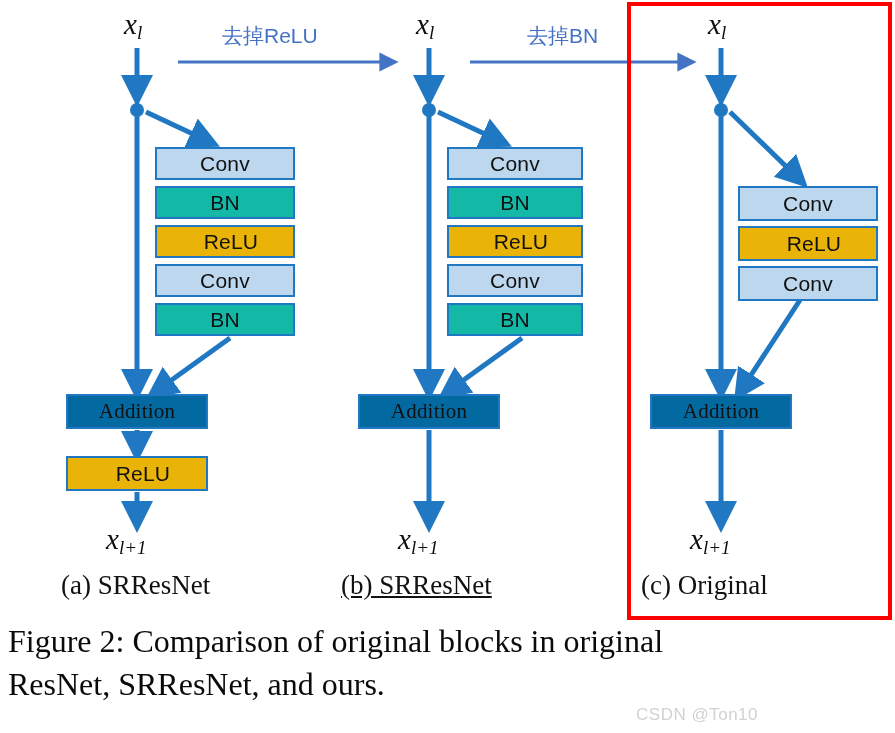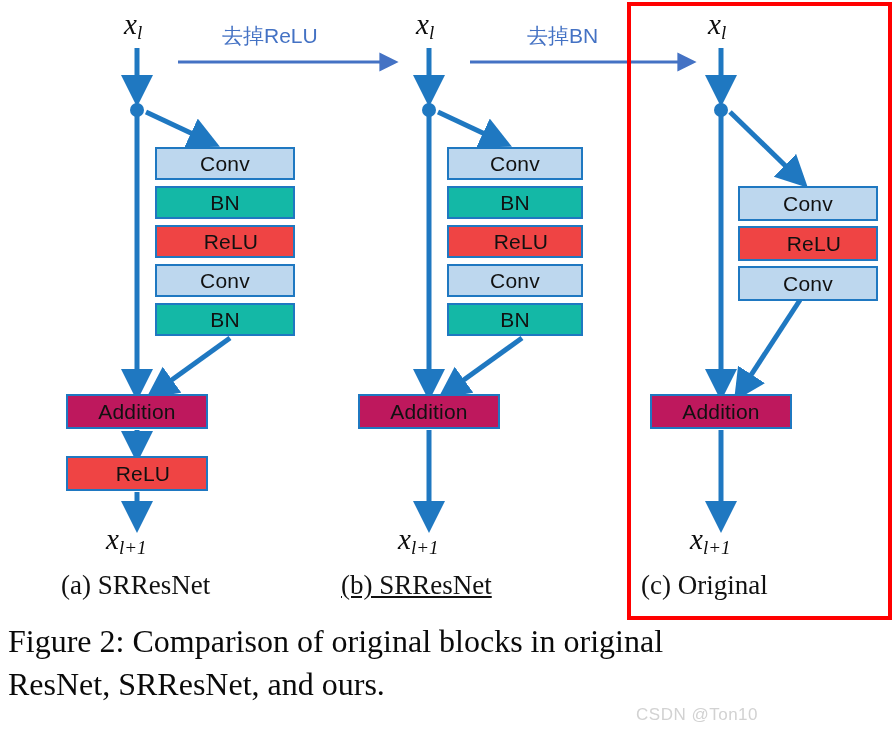--- a/index.html
+++ b/index.html
@@ -7,22 +7,22 @@
        font-family:"Liberation Sans",sans-serif;}
   #stage{position:absolute;left:0;top:0;width:770px;height:733px;}
   svg#canvas{position:absolute;left:0;top:0;width:895px;height:733px;}
 
   .blk{position:absolute;box-sizing:border-box;border:2px solid #1f78c1;
        display:flex;align-items:center;justify-content:center;
        font-size:21px;color:#111;letter-spacing:.2px;
        font-family:"Liberation Sans",sans-serif;}
   .blk.conv{background:#bdd7ee;}
   .blk.bn{background:#14b8a6;}
-  .blk.relu{background:#ef4444;padding-left:12px;}
-  .blk.add{background:#be185d;}
+  .blk.relu{background:#eab308;padding-left:12px;}
+  .blk.add{background:#0369a1;font-family:Liberation Serif, serif;}
 
   .xlab{position:absolute;font-family:"Liberation Serif",serif;
         font-style:italic;font-size:29px;color:#0d0d0d;white-space:nowrap;}
   .xlab .sub{font-size:19px;vertical-align:-0.28em;font-style:italic;}
 
   .anno{position:absolute;color:#4472c4;font-size:21px;white-space:nowrap;
         font-family:"Liberation Sans",sans-serif;text-align:right;}
 
   .collab{position:absolute;font-family:"Liberation Serif",serif;
           font-size:27px;color:#111;white-space:nowrap;}

